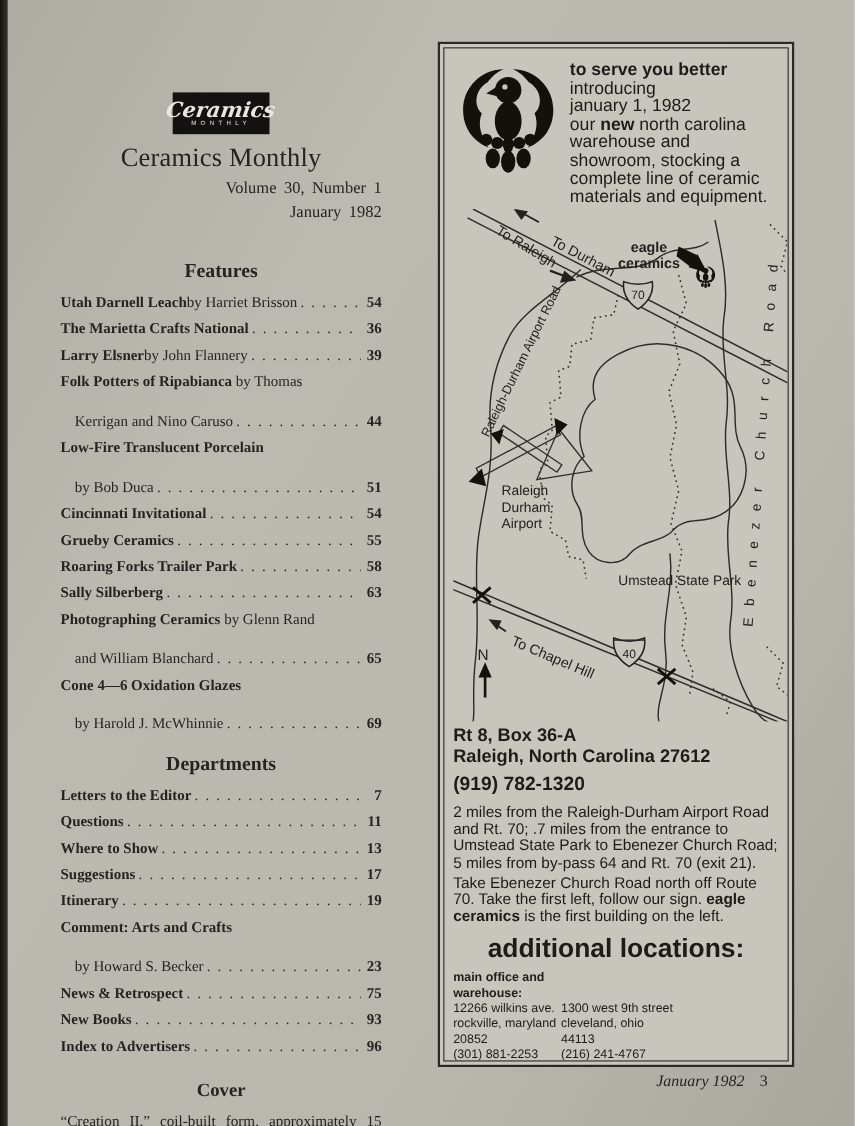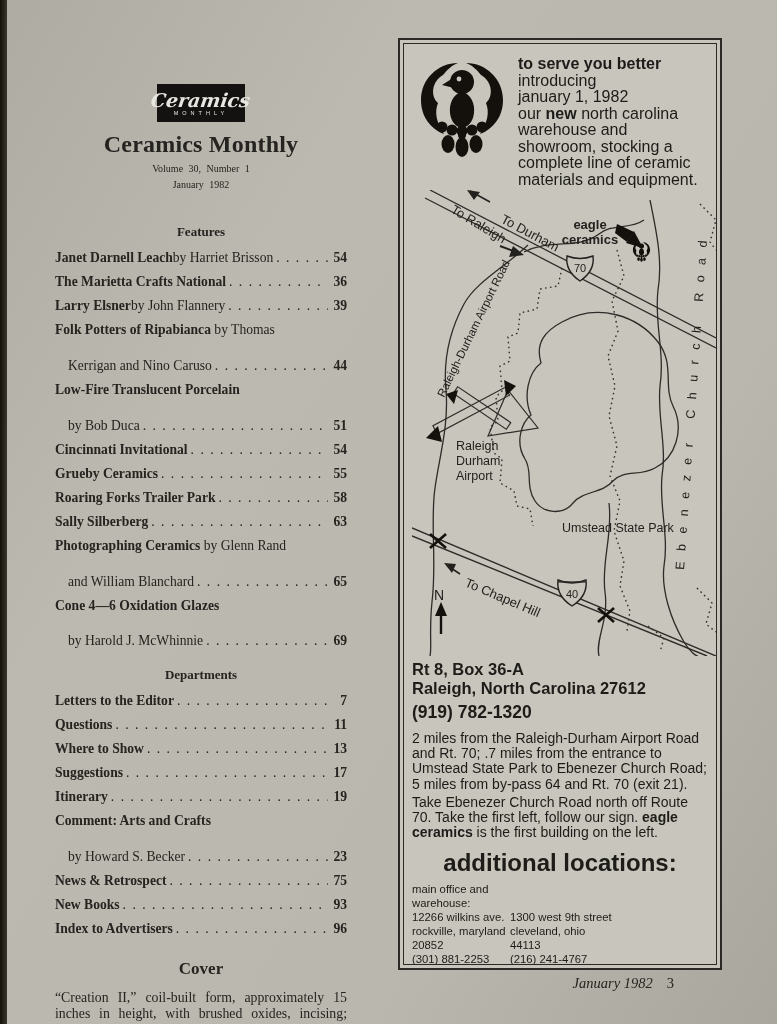--- a/index.html
+++ b/index.html
@@ -8,23 +8,23 @@
     background:linear-gradient(120deg,#aeaba3 0%,#bcb9b1 30%,#bab7af 70%,#a9a69e 100%);
     font-family:"Liberation Serif",serif;color:#262420;
   }
   .edge-strip{position:absolute;left:0;top:0;width:7px;height:1024px;background:linear-gradient(90deg,#131009,#3a372f);}
 
   
   .left-col{position:absolute;left:55px;top:84px;width:292px;}
   .logo-box{width:88px;height:38px;background:#141210;margin:0 auto;display:flex;flex-direction:column;align-items:center;justify-content:center;}
   .logo-script{color:#e8e6e0;font-family:"DejaVu Serif",serif;font-style:italic;font-weight:bold;font-size:19px;line-height:18px;transform:skewX(-8deg);}
   .logo-sub{color:#e8e6e0;font-family:"Liberation Sans",sans-serif;font-size:5.5px;letter-spacing:4px;margin-top:1px;}
-  .mast-title{text-align:center;font-size:24px;font-weight:bold;margin-top:9px;letter-spacing:.2px;}
-  .mast-vol,.mast-date{text-align:center;font-size:10px;margin-top:5px;word-spacing:3px;}
-  .sec-head{text-align:center;font-size:13px;font-weight:bold;margin:0 0 11px;}
+  .mast-title{text-align:center;font-size:24px;font-weight:normal;margin-top:9px;letter-spacing:.2px;}
+  .mast-vol,.mast-date{text-align:right;font-size:15px;margin-top:5px;word-spacing:3px;}
+  .sec-head{text-align:center;font-size:18px;font-weight:bold;margin:0 0 11px;}
   .features-head{margin-top:34px;}
   .depts-head{margin-top:18px;}
   .cover-head{margin-top:22px;font-size:17px;}
   .toc{width:292px;}
   .toc-item{margin-bottom:9.5px;font-size:13.6px;line-height:14.6px;}
   .toc-l1{white-space:nowrap;}
   .toc-l2{display:flex;align-items:baseline;}
   .toc-l2 .ind{padding-left:13px;margin-top:21px;}
   .b{font-weight:bold;}
   .leader{flex:1;overflow:hidden;white-space:nowrap;margin:0 3px;}
@@ -45,24 +45,24 @@
   .ad-map{display:block;margin:2px auto 0;}
   .ad-address{text-align:left;font-weight:bold;font-size:16.5px;line-height:19px;margin-top:4px;}
   .ad-phone{font-size:17.5px;margin-top:5px;}
   .ad-directions{font-size:14px;line-height:15.2px;margin-top:9px;}
   .ad-directions p{margin:0 0 3px;}
   .loc-head{text-align:center;font-weight:bold;font-size:24px;margin-top:9px;}
   .loc-grid{display:flex;margin-top:5px;font-size:11.3px;line-height:14px;}
   .loc-col{flex:1;}
   .loc-col.c1{flex:0 0 98px;}
   .loc-col.c2{flex:0 0 105px;}
-  .loc-label{font-weight:normal;}
+  .loc-label{font-weight:bold;}
   .loc-col.c2 .loc-rows,.loc-col.c3 .loc-rows{margin-top:28px;}
 
-  .footer{position:absolute;top:975px;left:512px;width:162px;text-align:right;font-size:14.5px;}
+  .footer{position:absolute;top:975px;left:536px;width:162px;text-align:right;font-size:14.5px;}
   .footer .f-date{font-style:italic;}
   .footer .f-page{margin-left:14px;}
 
   svg text{font-family:"Liberation Sans",sans-serif;fill:#23221e;}
 </style>
 </head>
 <body>
 
 <div class="page">
   <div class="edge-strip"></div>
@@ -73,21 +73,21 @@
       <div class="logo-sub">MONTHLY</div>
     </div>
     <div class="mast-title">Ceramics Monthly</div>
     <div class="mast-vol">Volume 30, Number 1</div>
     <div class="mast-date">January 1982</div>
 
     <div class="sec-head features-head">Features</div>
     <div class="toc" id="features-list">
         <div class="toc-item">
           <div class="toc-l2">
-            <span class="b">Janet Darnell Leach</span>
+            <span class="b">Utah Darnell Leach</span>
             <span> by Harriet Brisson</span>
             <span class="leader"></span>
             <span class="pg">54</span>
           </div>
         </div>
         <div class="toc-item">
           <div class="toc-l2">
             <span class="b">The Marietta Crafts National</span>
             <span></span>
             <span class="leader"></span>

